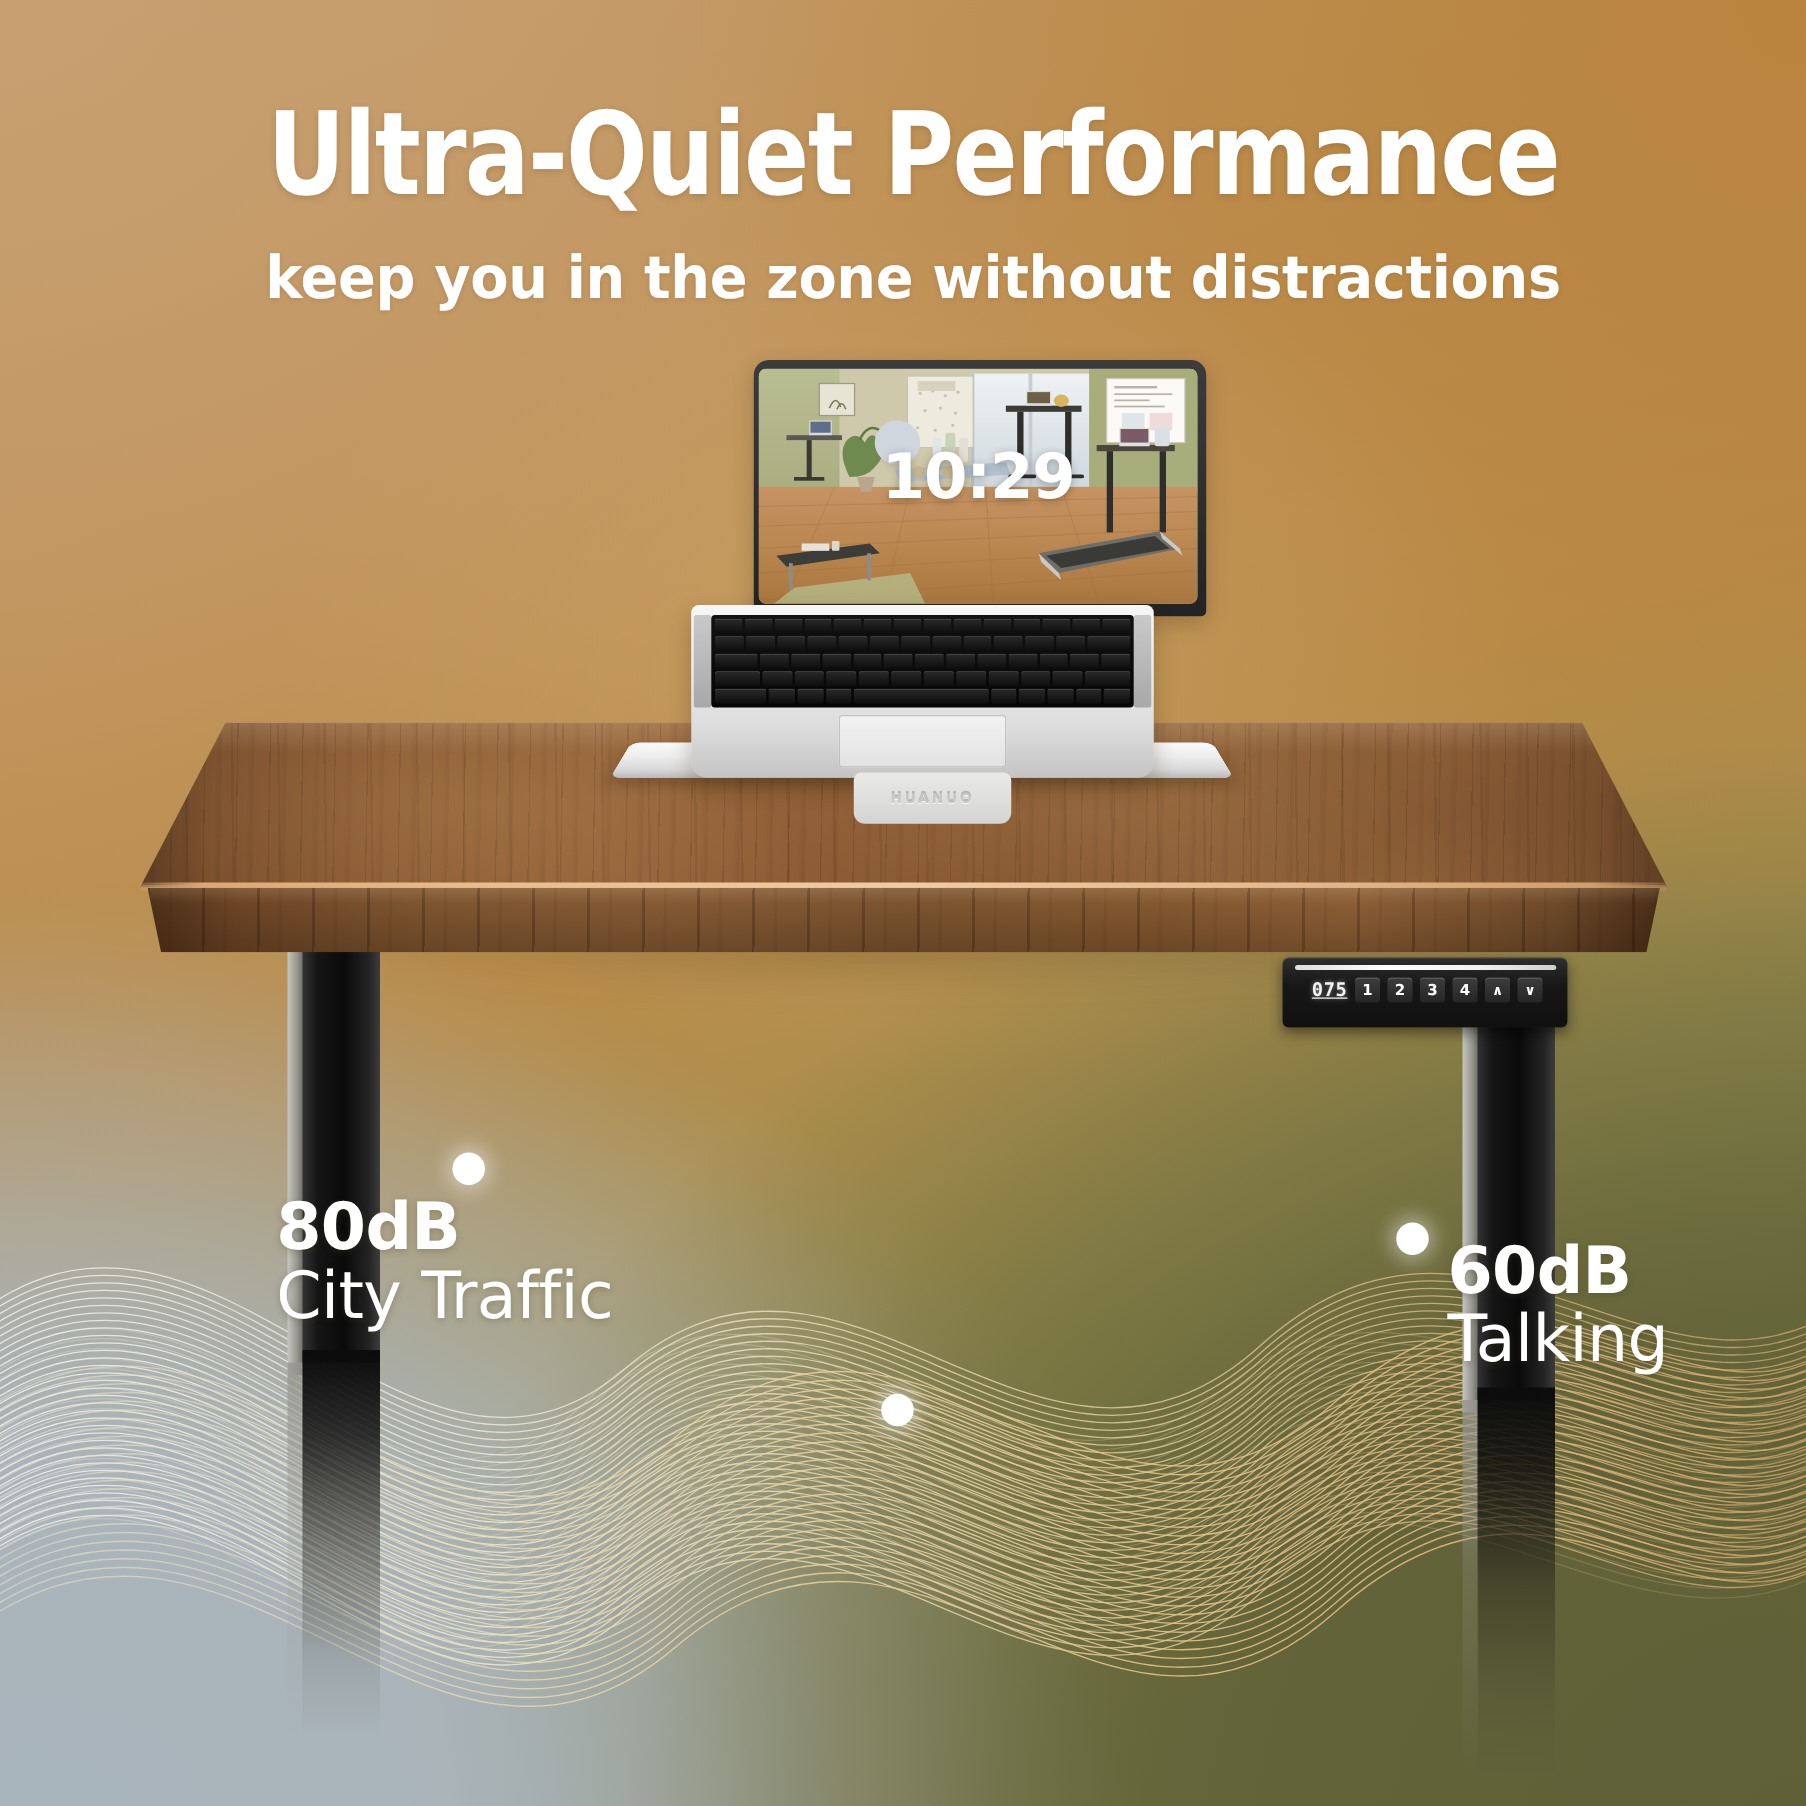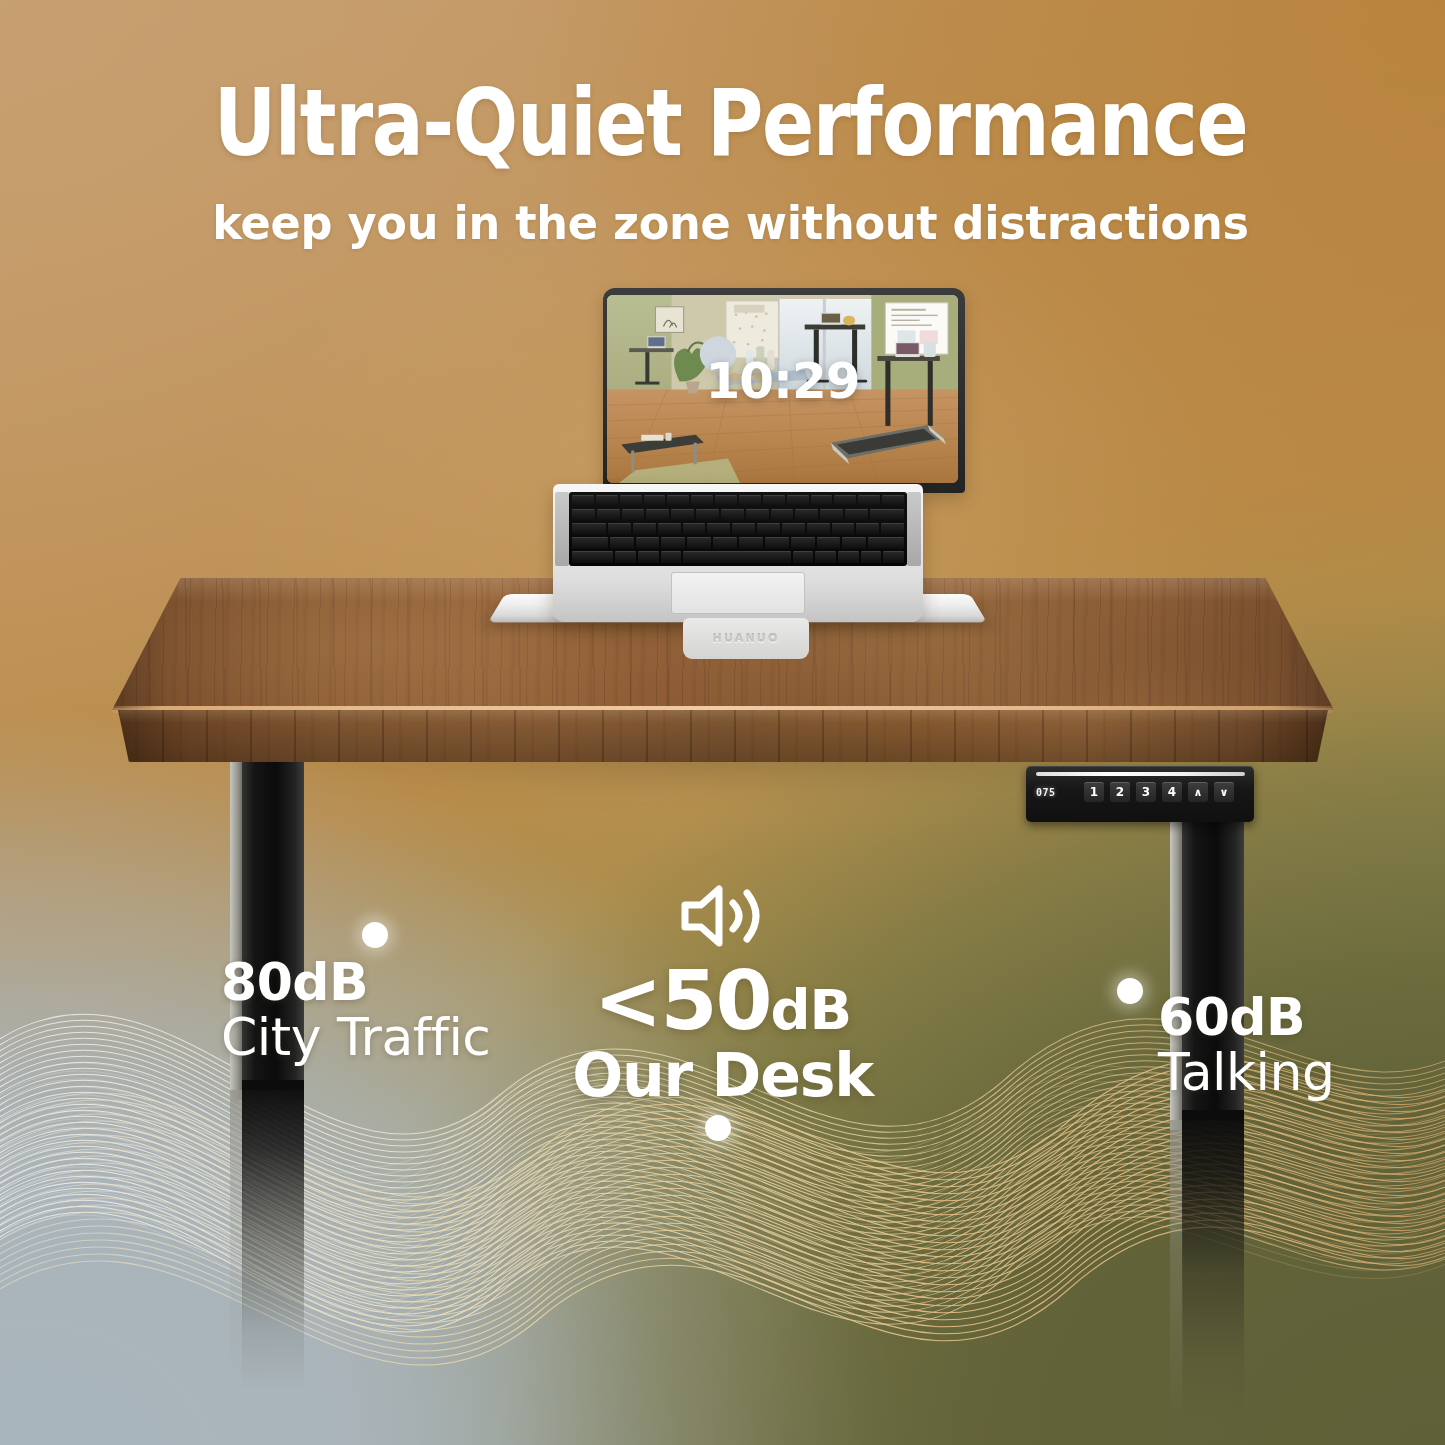--- a/index.html
+++ b/index.html
@@ -173,24 +173,25 @@
   }
   .cp-strip {
     height:4px; width:100%;
     background:linear-gradient(90deg,#dedede,#ffffff 35%,#f2f2f2 70%,#cfcfcf);
     border-radius:2px;
     margin-bottom:6px;
   }
   .cp-row { display:flex; align-items:center; gap:6px; }
   .cp-display {
     font-family:"DejaVu Sans Mono","Liberation Mono",monospace;
-    font-size:10px; font-weight:bold; color:#f2f2f2;
+    font-size:15px; font-weight:bold; color:#f2f2f2;
     letter-spacing:.5px;
-    width:42px; text-align:left;
+    width:42px; text-align:right;
     text-shadow:0 0 4px rgba(255,255,255,.5);
+    text-decoration:underline;
   }
   .cp-btn {
     width:20px; height:20px;
     background:linear-gradient(180deg,#3d3d3d,#252525);
     border-radius:3px;
     display:flex; align-items:center; justify-content:center;
     font-size:12px; font-weight:bold; color:#ffffff;
     font-family:"DejaVu Sans","Liberation Sans",sans-serif;
     box-shadow:inset 0 1px 0 rgba(255,255,255,.18);
   }
@@ -687,27 +688,18 @@
   <div class="db-label label-left">
     <div class="db-num">80dB</div>
     <div class="db-sub">City Traffic</div>
   </div>
 
   <div class="db-label label-right">
     <div class="db-num">60dB</div>
     <div class="db-sub">Talking</div>
   </div>
 
-  <div class="label-center">
-    <svg class="spk-icon" width="92" height="72" viewBox="0 0 92 72" fill="none">
-      <path d="M8 25 H24 L42 9 V63 L24 47 H8 Z" stroke="#ffffff" stroke-width="7" stroke-linejoin="round" stroke-linecap="round" fill="none"></path>
-      <path d="M56 23 Q68 36 56 49" stroke="#ffffff" stroke-width="7" stroke-linecap="round" fill="none"></path>
-      <path d="M70 13 Q88 36 70 59" stroke="#ffffff" stroke-width="7" stroke-linecap="round" fill="none"></path>
-    </svg>
-    <div class="center-big"><span>&lt;</span><span>50</span><span class="unit">dB</span></div>
-    <div class="center-sub">Our Desk</div>
-  </div>
 
   <div class="dot dot-left"></div>
   <div class="dot dot-center"></div>
   <div class="dot dot-right"></div>
 
 </div>
 
 </body></html>

